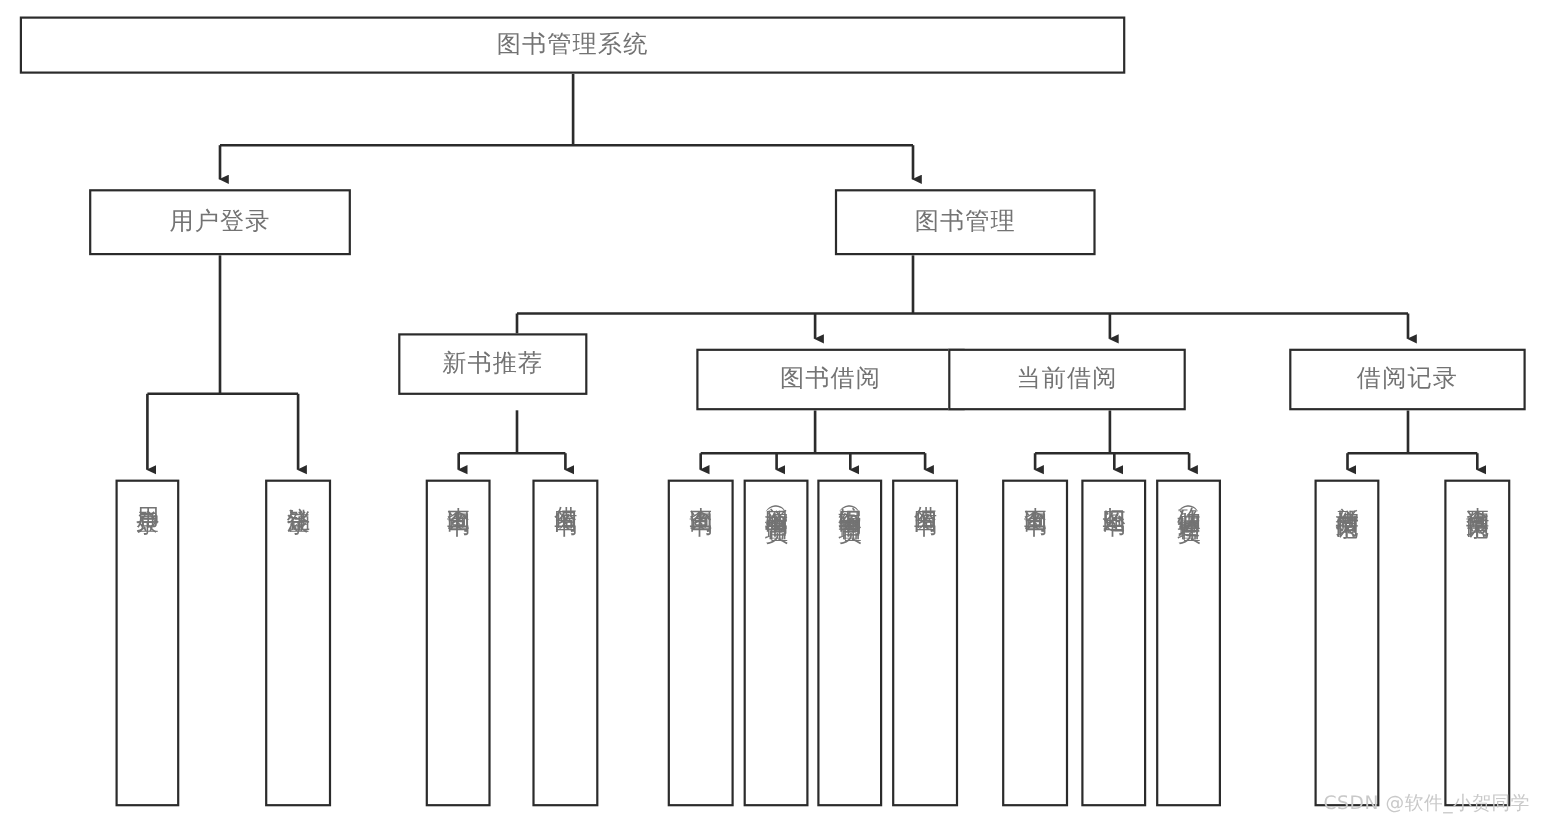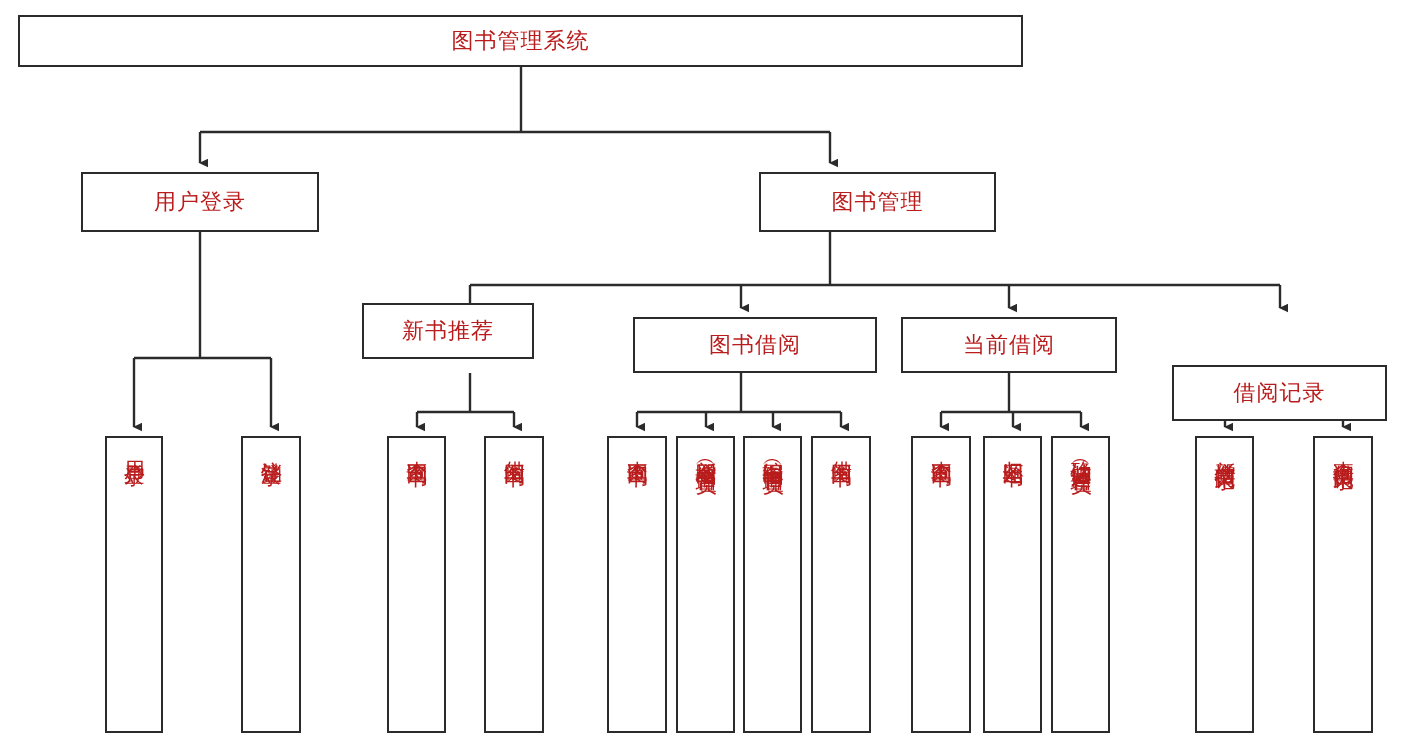--- a/index.html
+++ b/index.html
@@ -27,21 +27,21 @@
     pointer-events: none;
   }
   .node {
     position: absolute;
     box-sizing: border-box;
     background: #ffffff;
     border: 2px solid #2b2b2b;
     display: flex;
     align-items: center;
     justify-content: center;
-    color: #b91c1c;
+    color: #737373;
   }
   .node-h .node-label {
     writing-mode: horizontal-tb;
     font-size: 22px;
     line-height: 1.1;
     letter-spacing: 1px;
     white-space: nowrap;
   }
   .node-v {
     align-items: flex-start;
@@ -125,24 +125,24 @@
       </div>
       <div class="node node-h level-1" style="left: 711px; top: 172px; width: 237px; height: 60px; margin-left: 48px;">
         <span class="node-label">图书管理</span>
       </div>
       <div class="node node-h level-2" style="left: 362px; top: 303px; width: 172px; height: 56px;">
         <span class="node-label">新书推荐</span>
       </div>
       <div class="node node-h level-2" style="left: 633px; top: 317px; width: 244px; height: 56px;">
         <span class="node-label">图书借阅</span>
       </div>
-      <div class="node node-h level-2" style="left: 901px; top: 317px; width: 216px; height: 56px; justify-content: center;">
+      <div class="node node-h level-2" style="left: 862px; top: 317px; width: 216px; height: 56px; justify-content: center;">
         <span class="node-label">当前借阅</span>
       </div>
-      <div class="node node-h level-2" style="left: 1172px; top: 317px; width: 215px; height: 56px; margin-top: 48px;">
+      <div class="node node-h level-2" style="left: 1172px; top: 317px; width: 215px; height: 56px;">
         <span class="node-label">借阅记录</span>
       </div>
       <div class="node node-v level-3" style="left: 105px; top: 436px; width: 58px; height: 297px;">
         <span class="node-label">用户登录</span>
       </div>
       <div class="node node-v level-3" style="left: 241px; top: 436px; width: 60px; height: 297px;">
         <span class="node-label">注销登录</span>
       </div>
       <div class="node node-v level-3" style="left: 387px; top: 436px; width: 59px; height: 297px;">
         <span class="node-label">查询图书</span>
@@ -172,13 +172,14 @@
         <span class="node-label">确认归还（管理员）</span>
       </div>
       <div class="node node-v level-3" style="left: 1195px; top: 436px; width: 59px; height: 297px;">
         <span class="node-label">新增借阅记录</span>
       </div>
       <div class="node node-v level-3" style="left: 1313px; top: 436px; width: 60px; height: 297px;">
         <span class="node-label">查询借阅记录</span>
       </div>
     </div>
 
+  <div class="watermark">CSDN @软件_小贺同学</div>
 </div>
 
 </body></html>

